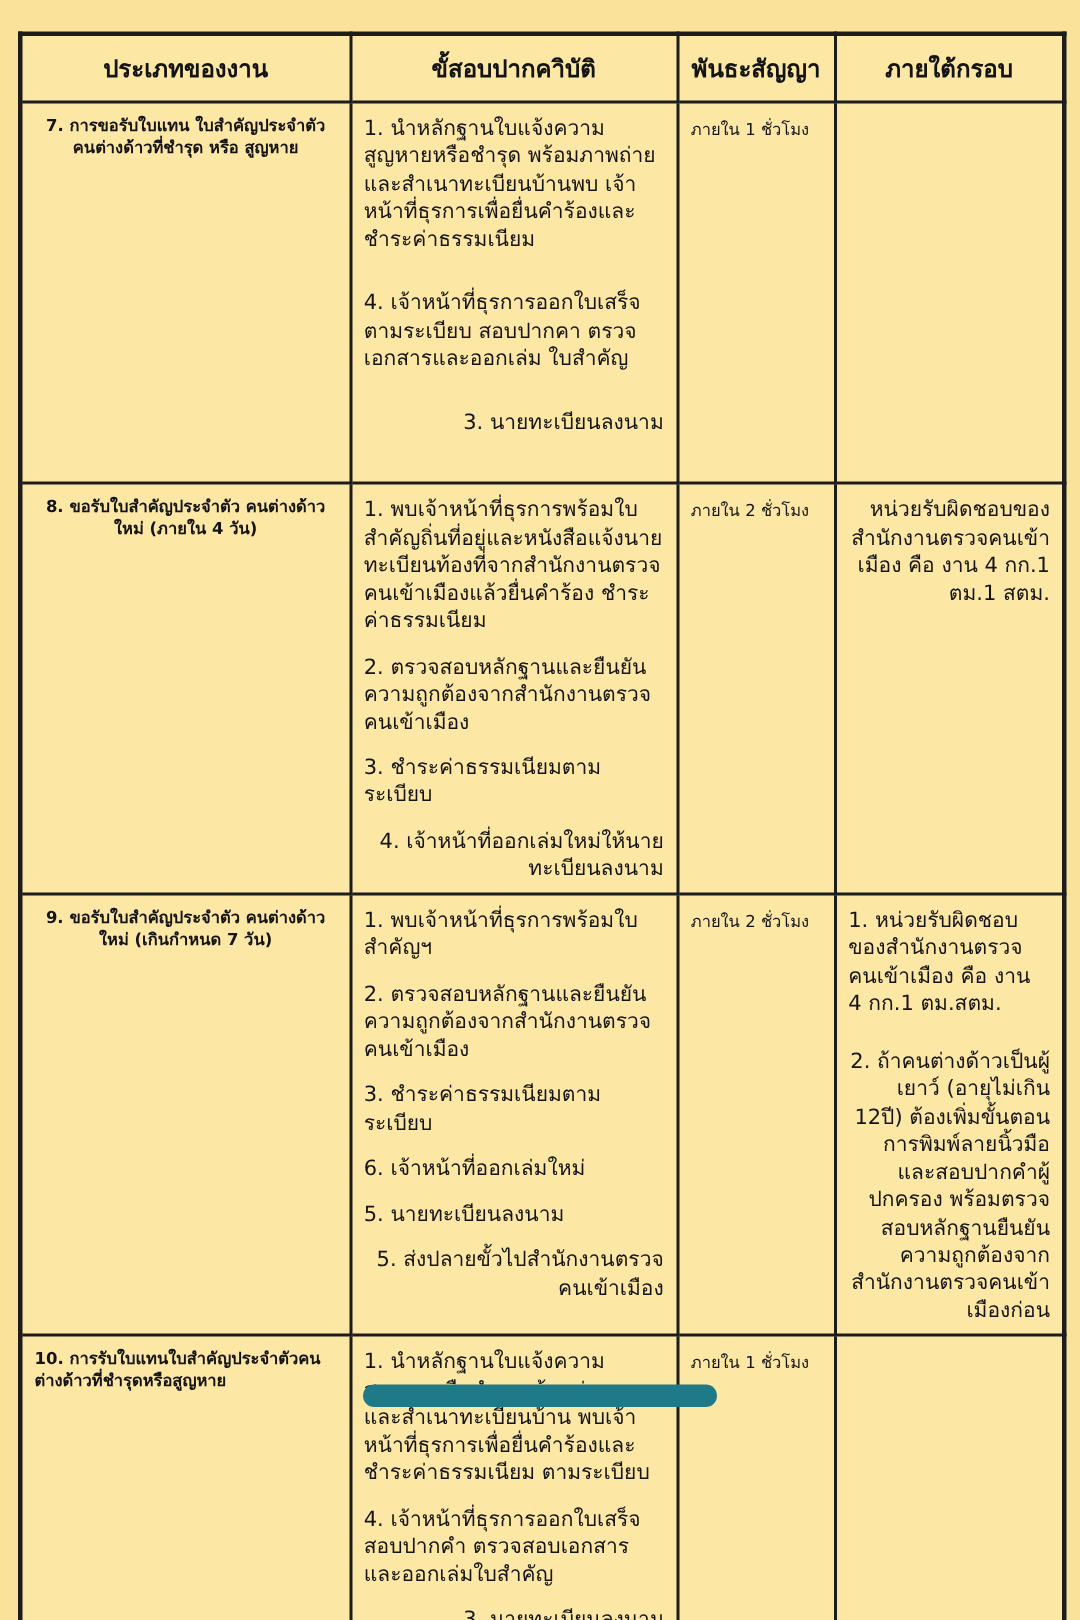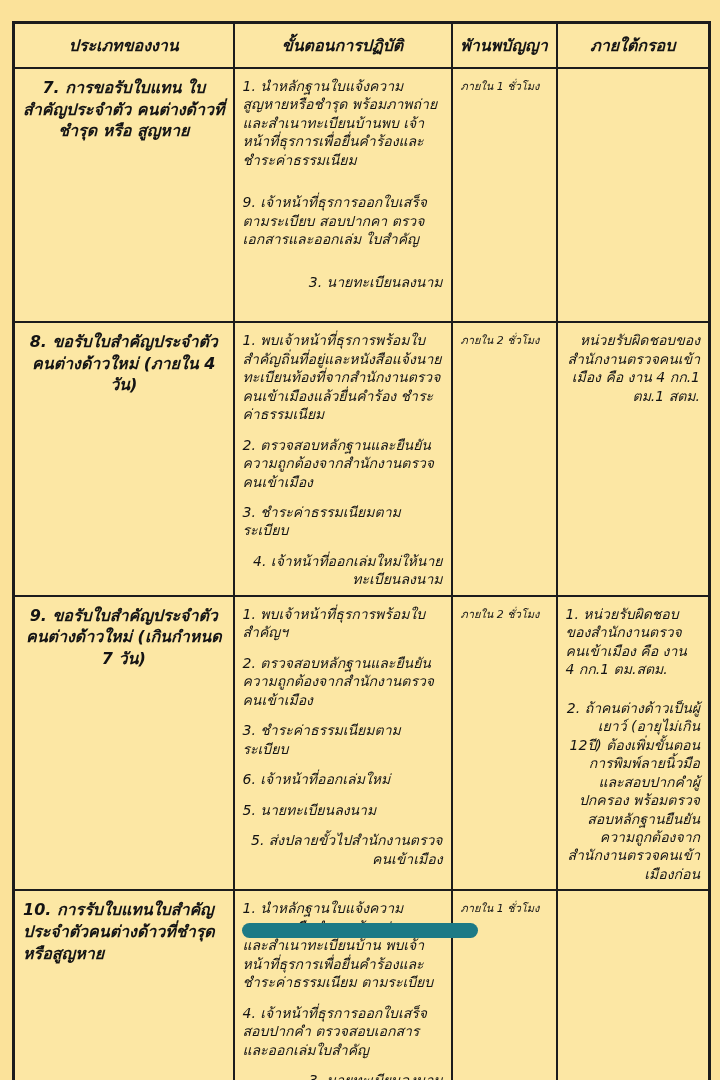--- a/index.html
+++ b/index.html
@@ -10,21 +10,20 @@
     background: #FBE29A;
     font-family: "DejaVu Sans", "Liberation Sans", sans-serif;
     color: #141414;
     overflow: hidden;
     position: relative;
   }
   .page {
     position: relative;
     width: 720px;
     height: 934px;
-    font-style: italic;
   }
   table.proc {
     position: absolute;
     left: 12px;
     top: 21px;
     width: 696px;
     border-collapse: collapse;
     table-layout: fixed;
     background: #FCE7A4;
     border: 3px solid #1c1c1c;
@@ -36,21 +35,21 @@
   }
   table.proc th {
     font-weight: bold;
     font-size: 16px;
     text-align: center;
     padding: 9px 4px;
     vertical-align: middle;
   }
   td.c-type {
     font-weight: bold;
-    font-size: 16px;
+    font-size: 11px;
     line-height: 1.35;
     text-align: center;
     padding-top: 10px;
   }
   tr.row-10 td.c-type {
     text-align: left;
   }
   td.c-steps, td.c-frame {
     font-size: 14px;
     line-height: 1.32;
@@ -92,32 +91,32 @@
   <table class="proc">
     <colgroup>
       <col style="width:220px">
       <col style="width:218px">
       <col style="width:105px">
       <col style="width:153px">
     </colgroup>
     <thead>
       <tr style="height:38px;">
         <th>ประเภทของงาน</th>
-        <th>ขั้นตอนการปฏิบัติ</th>
-        <th>พัานพบัญญา</th>
+        <th>ขั้สอบปากคาิบัติ</th>
+        <th>พันธะสัญญา</th>
         <th>ภายใต้กรอบ</th>
       </tr>
     </thead>
     <tbody>
 
       <tr class="row-7 sp-lg" style="height:192px;">
         <td class="c-type">7. การขอรับใบแทน ใบสำคัญประจำตัว คนต่างด้าวที่ชำรุด หรือ สูญหาย</td>
         <td class="c-steps">
           <p class="step">1. นำหลักฐานใบแจ้งความสูญหายหรือชำรุด พร้อมภาพถ่ายและสำเนาทะเบียนบ้านพบ เจ้าหน้าที่ธุรการเพื่อยื่นคำร้องและชำระค่าธรรมเนียม</p>
-          <p class="step">9. เจ้าหน้าที่ธุรการออกใบเสร็จตามระเบียบ สอบปากคา ตรวจเอกสารและออกเล่ม ใบสำคัญ</p>
+          <p class="step">4. เจ้าหน้าที่ธุรการออกใบเสร็จตามระเบียบ สอบปากคา ตรวจเอกสารและออกเล่ม ใบสำคัญ</p>
           <p class="step">3. นายทะเบียนลงนาม</p>
         </td>
         <td class="c-commit">ภายใน 1 ชั่วโมง</td>
         <td class="c-frame"></td>
       </tr>
 
       <tr class="row-8" style="height:237px;">
         <td class="c-type">8. ขอรับใบสำคัญประจำตัว คนต่างด้าวใหม่ (ภายใน 4 วัน)</td>
         <td class="c-steps">
           <p class="step">1. พบเจ้าหน้าที่ธุรการพร้อมใบสำคัญถิ่นที่อยู่และหนังสือแจ้งนายทะเบียนท้องที่จากสำนักงานตรวจคนเข้าเมืองแล้วยื่นคำร้อง ชำระค่าธรรมเนียม</p>

